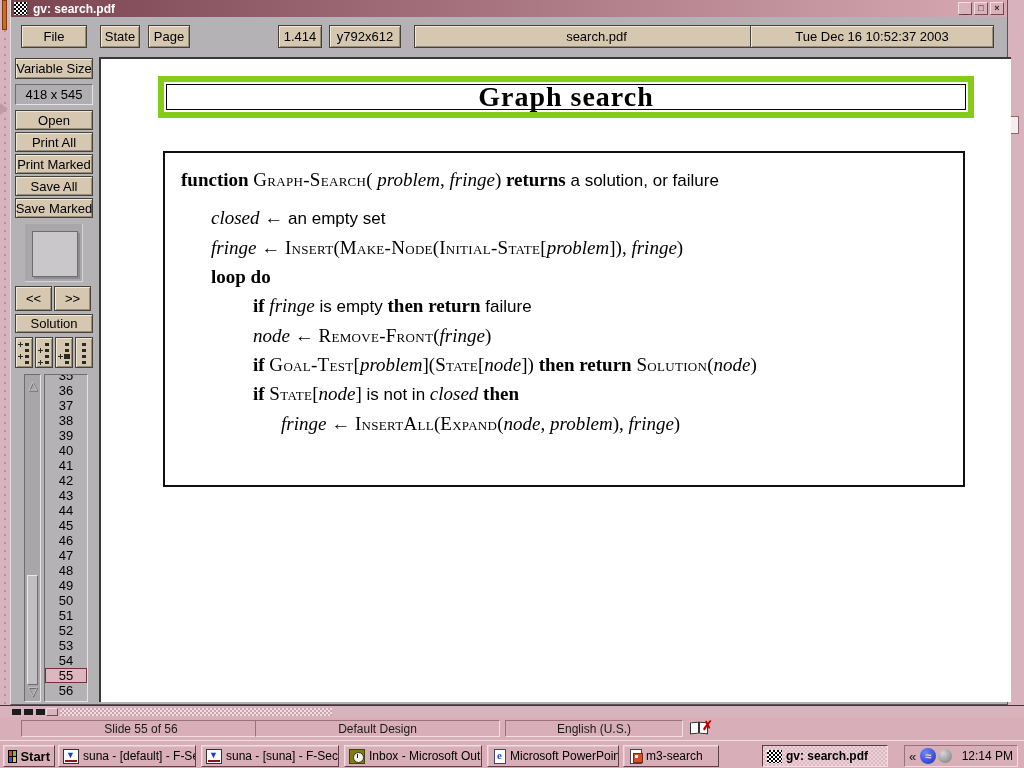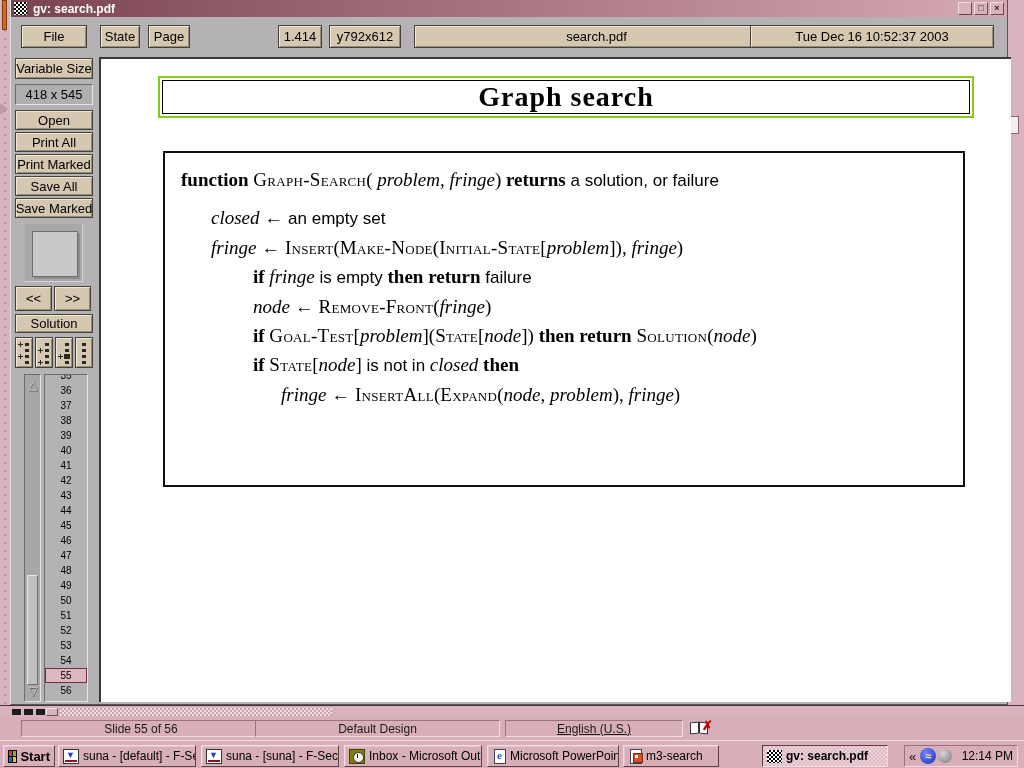--- a/index.html
+++ b/index.html
@@ -55,28 +55,28 @@
   
   #page-scrollbar { position:absolute; left:13px; top:374px; width:17px; height:328px; background:#a9a6a9;
     border:1px solid; border-color:#6f6c6f #e6e3e6 #e6e3e6 #6f6c6f; }
   #page-scroll-up, #page-scroll-down { position:absolute; left:1px; width:13px; text-align:center;
     color:#c6c3c6; text-shadow:1px 1px 0 #5c595c; font-size:12px; line-height:12px; }
   #page-scroll-up { top:4px; } #page-scroll-down { bottom:4px; }
   #page-scroll-thumb { position:absolute; left:2px; top:200px; width:11px; height:110px; background:#c2bfc2;
     border:1px solid; border-color:#ebe8eb #6f6c6f #6f6c6f #ebe8eb; }
   #page-list { position:absolute; left:33px; top:374px; width:44px; height:328px; background:#b5b2b5;
     border:1px solid; border-color:#6f6c6f #e6e3e6 #e6e3e6 #6f6c6f; overflow:hidden; }
-  .prow { height:15px; line-height:15px; font-size:10px; color:#000; text-align:center; }
+  .prow { height:15px; line-height:15px; font-size:13px; color:#000; text-align:center; }
   .prow:first-child { margin-top:-7px; }
   .prow.sel { background:#ddb6bf; border:1px solid #703040; line-height:13px; }
 
   
   #view-page { position:absolute; left:88px; top:57px; width:912px; height:645px; background:#fff;
     border-top:2px solid #3a373a; border-left:2px solid #3a373a; }
-  #doc-title-box { position:absolute; left:57px; top:17px; width:816px; height:42px; border:2px solid #84cc16; background:#fff; }
+  #doc-title-box { position:absolute; left:57px; top:17px; width:816px; height:42px; border:6px solid #84cc16; background:#fff; }
   #doc-title-inner { position:absolute; left:2px; top:2px; right:2px; bottom:2px; border:1px solid #000;
     display:flex; align-items:center; justify-content:center; }
   #doc-title-text { font-family:"Liberation Serif", serif; font-weight:bold; font-size:28px; color:#000; letter-spacing:1px; }
   #code-box { position:absolute; left:62px; top:92px; width:802px; height:336px; border:2px solid #101010; background:#fff; padding-top:12px; }
   .code-line { font-family:"Liberation Serif", serif; font-size:19px; line-height:29px; color:#000; white-space:nowrap; }
   .code-line.gap { margin-top:8px; }
   .ind-0 { padding-left:16px; } .ind-1 { padding-left:46px; } .ind-2 { padding-left:88px; } .ind-3 { padding-left:116px; }
   .seg-kw { font-weight:bold; }
   .seg-it { font-style:italic; }
   .seg-sc { font-variant:small-caps; letter-spacing:0.3px; }
@@ -273,41 +273,42 @@
     <div id="view-page">
       <div id="doc-title-box">
         <div id="doc-title-inner">
           <span id="doc-title-text">Graph search</span>
         </div>
       </div>
       <div id="code-box">
         <div class="code-line ind-0"><span class="seg-kw">function </span><span class="seg-sc">Graph-Search</span><span class="seg-op">( </span><span class="seg-it">problem</span><span class="seg-op">, </span><span class="seg-it">fringe</span><span class="seg-op">) </span><span class="seg-kw">returns</span><span class="seg-tx"> a solution, or failure</span></div>
         <div class="code-line gap ind-1"><span class="seg-it">closed</span><span class="seg-op"> ← </span><span class="seg-tx">an empty set</span></div>
         <div class="code-line ind-1"><span class="seg-it">fringe</span><span class="seg-op"> ← </span><span class="seg-sc">Insert</span><span class="seg-op">(</span><span class="seg-sc">Make-Node</span><span class="seg-op">(</span><span class="seg-sc">Initial-State</span><span class="seg-op">[</span><span class="seg-it">problem</span><span class="seg-op">]), </span><span class="seg-it">fringe</span><span class="seg-op">)</span></div>
+        <div class="code-line ind-1"><span class="seg-kw">loop do</span></div>
         <div class="code-line ind-2"><span class="seg-kw">if </span><span class="seg-it">fringe</span><span class="seg-tx"> is empty </span><span class="seg-kw">then return</span><span class="seg-tx"> failure</span></div>
         <div class="code-line ind-2"><span class="seg-it">node</span><span class="seg-op"> ← </span><span class="seg-sc">Remove-Front</span><span class="seg-op">(</span><span class="seg-it">fringe</span><span class="seg-op">)</span></div>
         <div class="code-line ind-2"><span class="seg-kw">if </span><span class="seg-sc">Goal-Test</span><span class="seg-op">[</span><span class="seg-it">problem</span><span class="seg-op">](</span><span class="seg-sc">State</span><span class="seg-op">[</span><span class="seg-it">node</span><span class="seg-op">]) </span><span class="seg-kw">then return </span><span class="seg-sc">Solution</span><span class="seg-op">(</span><span class="seg-it">node</span><span class="seg-op">)</span></div>
         <div class="code-line ind-2"><span class="seg-kw">if </span><span class="seg-sc">State</span><span class="seg-op">[</span><span class="seg-it">node</span><span class="seg-op">] </span><span class="seg-tx">is not in </span><span class="seg-it">closed</span><span class="seg-kw"> then</span></div>
         <div class="code-line ind-3"><span class="seg-it">fringe</span><span class="seg-op"> ← </span><span class="seg-sc">InsertAll</span><span class="seg-op">(</span><span class="seg-sc">Expand</span><span class="seg-op">(</span><span class="seg-it">node</span><span class="seg-op">, </span><span class="seg-it">problem</span><span class="seg-op">), </span><span class="seg-it">fringe</span><span class="seg-op">)</span></div>
       </div>
     </div>
   </div>
 
   <div id="ppt-sliver">
     <div class="viewbtn" style="left:12px;"></div>
     <div class="viewbtn" style="left:24px;"></div>
     <div class="viewbtn" style="left:36px;"></div>
     <div class="minibox"></div>
     <div class="dither"></div>
   </div>
 
   <div id="ppt-statusbar">
     <div class="status-field" style="left:21px;width:240px;">Slide 55 of 56</div>
     <div class="status-field" style="left:255px;width:245px;">Default Design</div>
-    <div class="status-field" style="left:505px;width:178px;text-decoration:underline;">English (U.S.)</div>
+    <div class="status-field" style="left:505px;width:178px;">English (U.S.)</div>
     <div id="spellcheck-icon">
       <div class="pageL"></div>
       <div class="pageR"></div>
       <span class="redx">✗</span>
     </div>
   </div>
 
   <div id="taskbar">
     <div class="tbtn" id="start-button">
       <span class="winflag">

